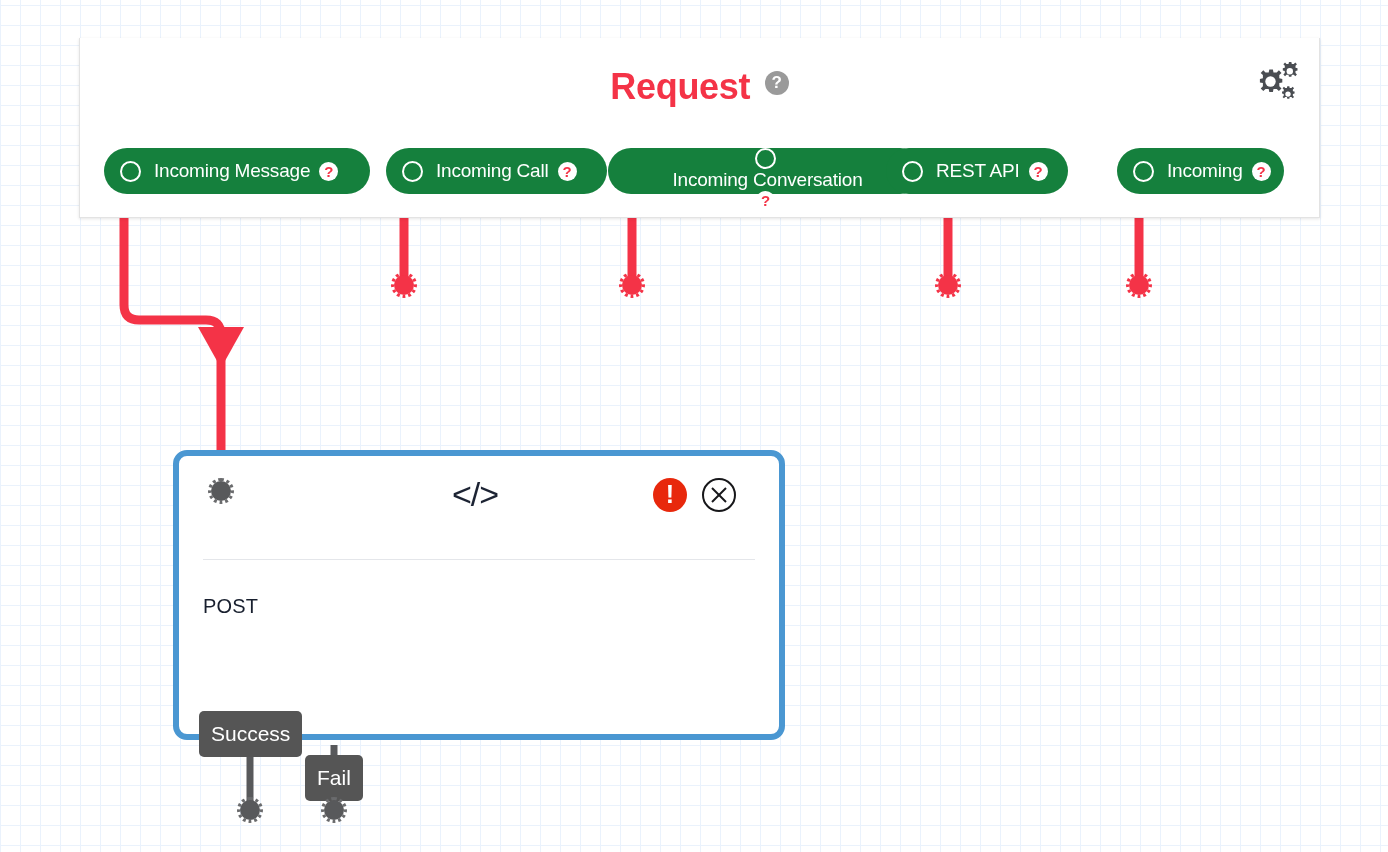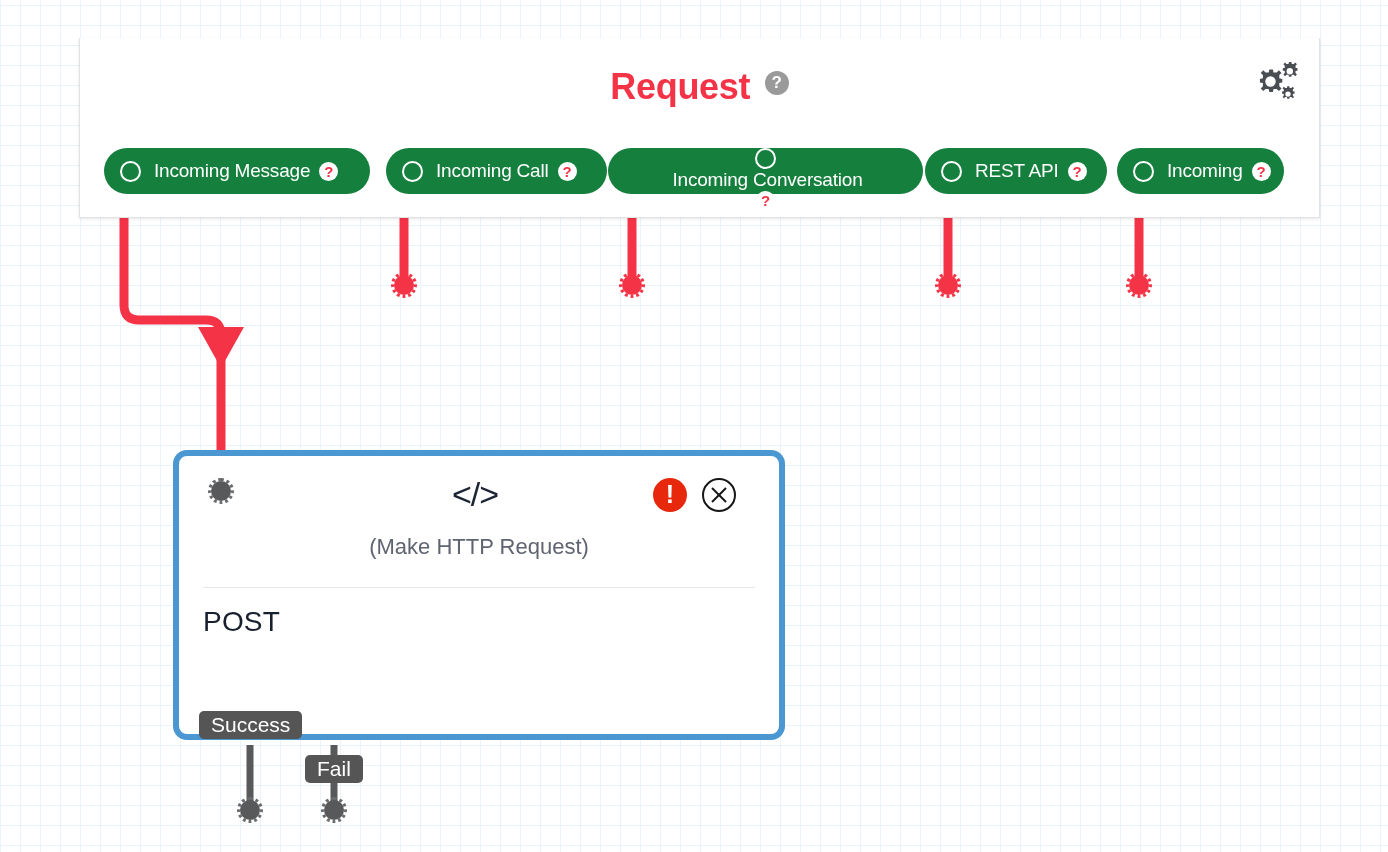--- a/index.html
+++ b/index.html
@@ -196,38 +196,38 @@
     font-size: 22px;
     color: #5f6470;
     margin-top: 2px;
   }
   #card-divider {
     margin: 27px 24px 0 24px;
     height: 1px;
     background: #e4e6ea;
   }
   #method-text {
-    margin: 18px 0 0 24px;
-    font-size: 28px;
+    margin: 35px 0 0 24px;
+    font-size: 20px;
     color: #181f2e;
     letter-spacing: 0.2px;
   }
 
   
   .out-tab {
     position: absolute;
     background: #555555;
     border-radius: 5px;
     color: #ffffff;
     display: flex;
     align-items: center;
     justify-content: center;
     font-size: 21px;
     padding: 0 12px;
-    height: 28px;
+    height: 46px;
   }
   #tab-success { left: 199px; top: 711px; }
   #tab-fail    { left: 305px; top: 711px; margin-top: 44px; }
 
   
   .dot {
     position: absolute;
     border-radius: 50%;
   }
   .dot.red {
@@ -298,21 +298,21 @@
         <span class="pill-label">Incoming Call</span>
         <span class="help-white">?</span>
       </div>
 
       <div class="pill" style="left:528px; width:315px;flex-direction:column;">
         <span class="pill-ring"></span>
         <span class="pill-label">Incoming Conversation</span>
         <span class="help-white">?</span>
       </div>
 
-      <div class="pill" style="left:845px; width:182px;align-items:center;">
+      <div class="pill" style="left:806px; width:182px;align-items:center;">
         <span class="pill-ring"></span>
         <span class="pill-label">REST API</span>
         <span class="help-white">?</span>
       </div>
 
       <div class="pill" style="left:1037px; width:167px;">
         <span class="pill-ring"></span>
         <span class="pill-label">Incoming</span>
         <span class="help-white">?</span>
       </div>
@@ -336,21 +336,20 @@
 
       <span id="close-icon">
         <svg viewBox="0 0 36 36" width="36" height="36">
           <circle cx="18" cy="18" r="16" fill="none" stroke="#17171a" stroke-width="2"></circle>
           <line x1="11" y1="11" x2="25" y2="25" stroke="#17171a" stroke-width="2"></line>
           <line x1="25" y1="11" x2="11" y2="25" stroke="#17171a" stroke-width="2"></line>
         </svg>
       </span>
     </div>
 
-    <div id="node-subtitle">(Make HTTP Request)</div>
     <div id="card-divider"></div>
     <div id="method-text">POST</div>
   </div>
 
   <div class="dot gray" style="left:208px; top:478px;"></div>
 
   <div class="out-tab" id="tab-success">
     <span>Success</span>
   </div>
   <div class="out-tab" id="tab-fail">

